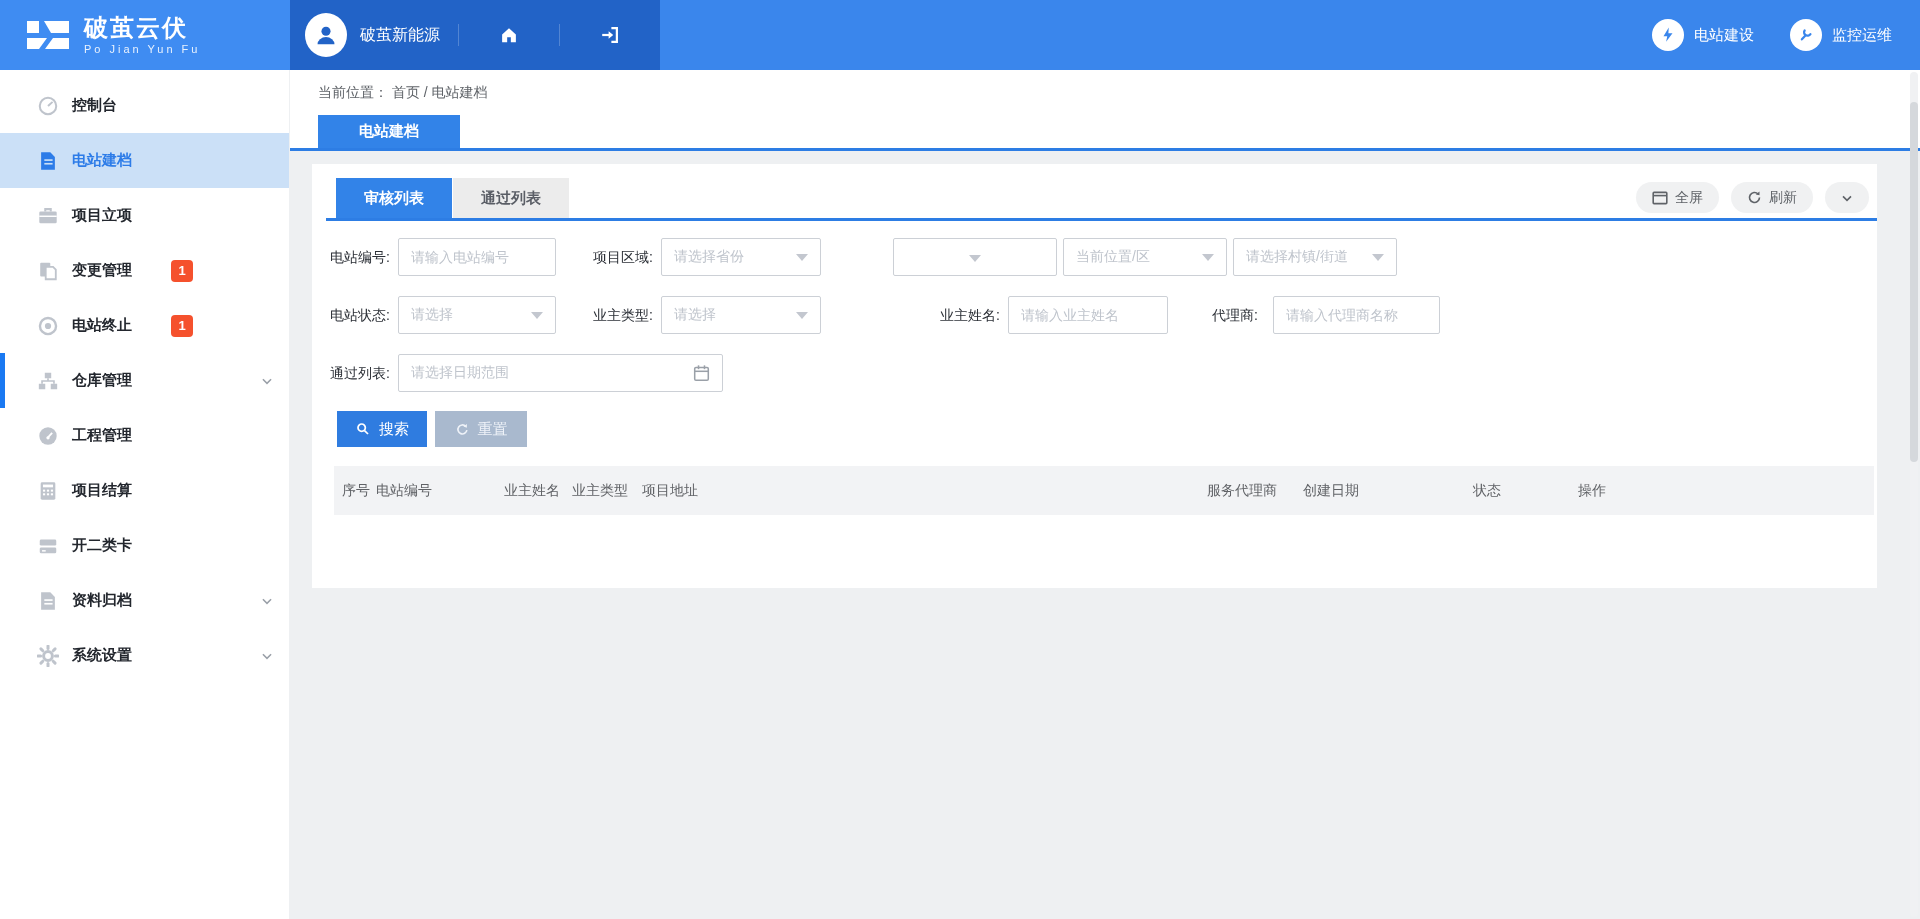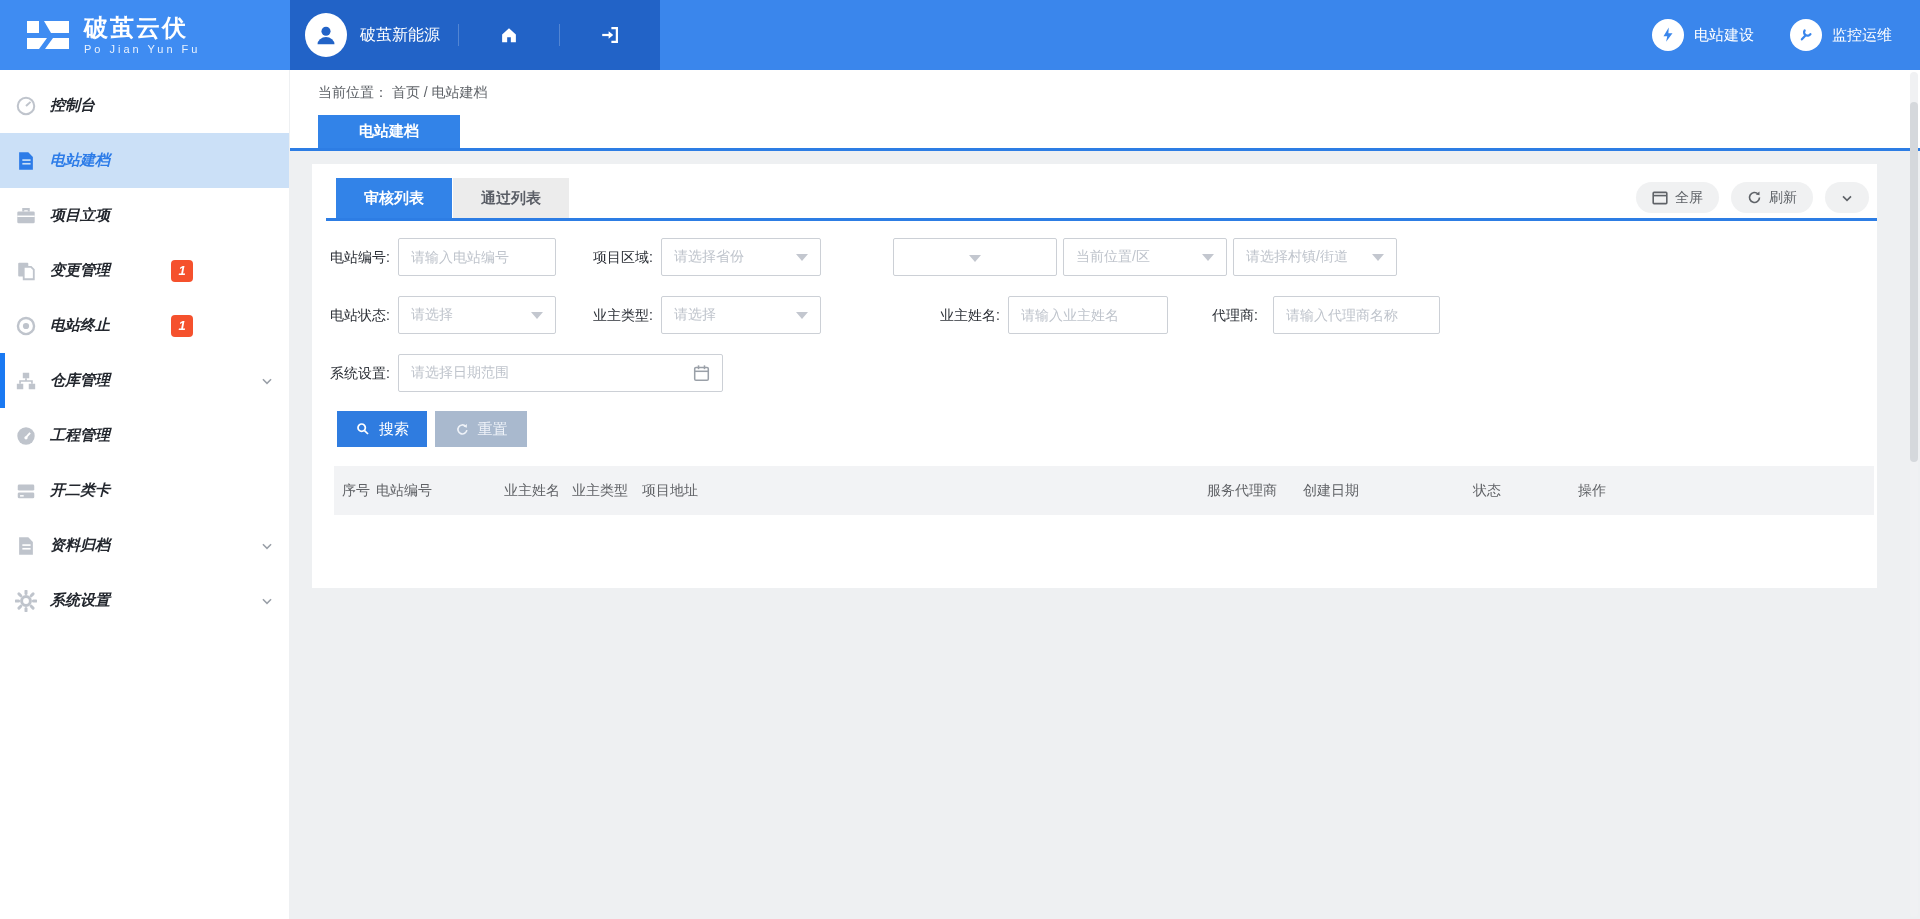--- a/index.html
+++ b/index.html
@@ -21,21 +21,21 @@
   .nav-right { margin-left:auto; display:flex; align-items:center; gap:36px; padding-right:28px; }
   .module { display:flex; align-items:center; gap:10px; cursor:pointer; }
   .module .mod-ic { width:32px; height:32px; border-radius:50%; background:#fff;
     display:flex; align-items:center; justify-content:center; }
   .module .mod-label { color:#fff; font-size:15px; }
 
   
   .sidebar { position:absolute; top:70px; left:0; width:290px; height:849px; background:#fff;
     border-right:1px solid #eef0f2; padding-top:8px; z-index:20; }
   .menu-item { position:relative; height:55px; display:flex; align-items:center;
-    padding-left:14px; cursor:pointer;font-style:italic; }
+    padding-left:36px; cursor:pointer; }
   .menu-item .m-ic { width:24px; height:24px; display:flex; align-items:center; justify-content:center; }
   .menu-item .m-label { margin-left:12px; font-size:15px; font-weight:700; color:#23272e; }
   .menu-item.active { background:#cbe0f7; }
   .menu-item.active .m-label { color:#2d7ce8; }
   .menu-item.accent::before { content:""; position:absolute; left:0; top:0; bottom:0; width:5px; background:#1a79f2; }
   .badge { position:absolute; left:171px; top:50%; transform:translateY(-50%);
     min-width:22px; height:22px; padding:0 4px; background:#f5512d; border-radius:4px;
     color:#fff; font-size:13px; font-weight:bold; display:flex; align-items:center; justify-content:center; }
   .chev { position:absolute; right:15px; top:50%; transform:translateY(-50%); }
 
@@ -237,20 +237,37 @@
     <span class="m-ic">
       <svg width="22" height="22" viewBox="0 0 24 24">
         <circle cx="12" cy="12" r="9.5" fill="#bfc4cc"></circle>
         <line x1="12" y1="13.5" x2="16.5" y2="8.5" stroke="#fff" stroke-width="2"></line>
         <circle cx="12" cy="14" r="1.8" fill="#fff"></circle>
       </svg>
       </span>
     <span class="m-label">工程管理</span>
   </div>
 
+  <div class="menu-item">
+    <span class="m-ic">
+      <svg width="22" height="22" viewBox="0 0 24 24">
+        <rect x="4" y="2.5" width="16" height="19" rx="1.5" fill="#bfc4cc"></rect>
+        <rect x="6.5" y="5" width="11" height="3" fill="#fff"></rect>
+        <g fill="#fff">
+          <rect x="6.5" y="10.5" width="2.4" height="2.2"></rect>
+            <rect x="10.8" y="10.5" width="2.4" height="2.2"></rect>
+            <rect x="15.1" y="10.5" width="2.4" height="2.2"></rect>
+          <rect x="6.5" y="14.5" width="2.4" height="2.2"></rect>
+            <rect x="10.8" y="14.5" width="2.4" height="2.2"></rect>
+            <rect x="15.1" y="14.5" width="2.4" height="2.2"></rect>
+        </g>
+      </svg>
+      </span>
+    <span class="m-label">项目结算</span>
+  </div>
 
   <div class="menu-item">
     <span class="m-ic">
       <svg width="22" height="22" viewBox="0 0 24 24">
         <rect x="3" y="5" width="18" height="6.5" rx="1.5" fill="#bfc4cc"></rect>
         <rect x="3" y="13.5" width="18" height="6.5" rx="1.5" fill="#bfc4cc"></rect>
         <rect x="5.5" y="16.5" width="4" height="1.6" fill="#fff"></rect>
       </svg>
       </span>
     <span class="m-label">开二类卡</span>
@@ -383,21 +400,21 @@
         <span class="fld" style="left:696px;width:160px;">
           <input placeholder="请输入业主姓名" style="">
         </span>
         <span class="flabel" style="left:876px;width:70px;">代理商:</span>
         <span class="fld" style="left:961px;width:167px;">
           <input placeholder="请输入代理商名称" style="">
         </span>
       </div>
 
       <div class="frow" style="top:133px;">
-        <span class="flabel" style="left:0;width:78px;">系统设置:</span>
+        <span class="flabel" style="left:0;width:78px;">通过列表:</span>
         <span class="fld datefld" style="left:86px;width:325px;">
           <span class="ph">请选择日期范围</span>
           <span>
             <svg width="17" height="18" viewBox="0 0 20 21" fill="none" stroke="#9aa0a8" stroke-width="1.8">
               <rect x="2" y="4" width="16" height="15" rx="1.5"></rect>
               <line x1="6.5" y1="1.5" x2="6.5" y2="6"></line>
                 <line x1="13.5" y1="1.5" x2="13.5" y2="6"></line>
               <line x1="2" y1="8.5" x2="18" y2="8.5"></line>
             </svg>
             </span>

